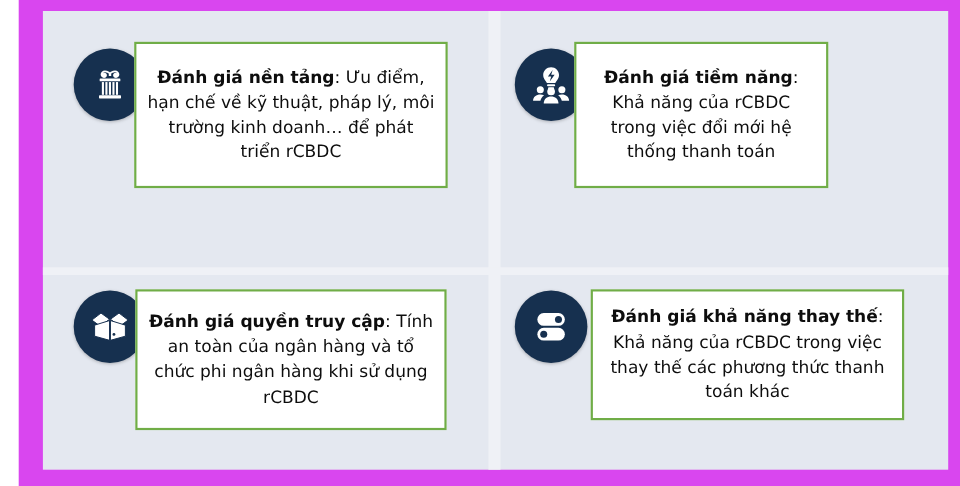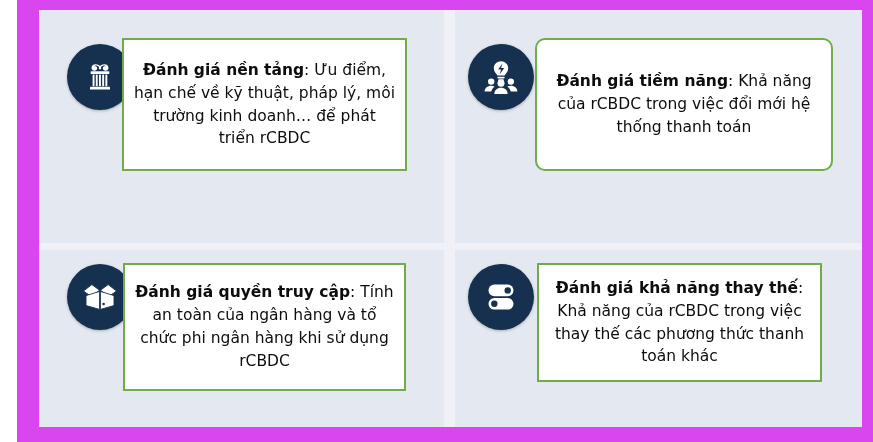--- a/index.html
+++ b/index.html
@@ -92,21 +92,21 @@
   }
   .card-text b {
     font-weight: bold;
   }
 
   
   .cell-tl .icon-badge { left: 28px; top: 34px; }
   .cell-tl .text-card  { left: 83px; top: 28px; width: 285px; height: 133px; }
 
   .cell-tr .icon-badge { left: 13px; top: 34px; }
-  .cell-tr .text-card  { left: 80px; top: 28px; width: 298px; height: 133px; border-radius: 10px; }
+  .cell-tr .text-card  { left: 67px; top: 28px; width: 231px; height: 133px; }
 
   .cell-bl .icon-badge { left: 28px; top: 14px; }
   .cell-bl .text-card  { left: 84px; top: 13px; width: 283px; height: 128px; align-items: center; }
 
   .cell-br .icon-badge { left: 13px; top: 14px; }
   .cell-br .text-card  { left: 82px; top: 13px; width: 285px; height: 119px; }
 </style>
 </head>
 <body>
 

